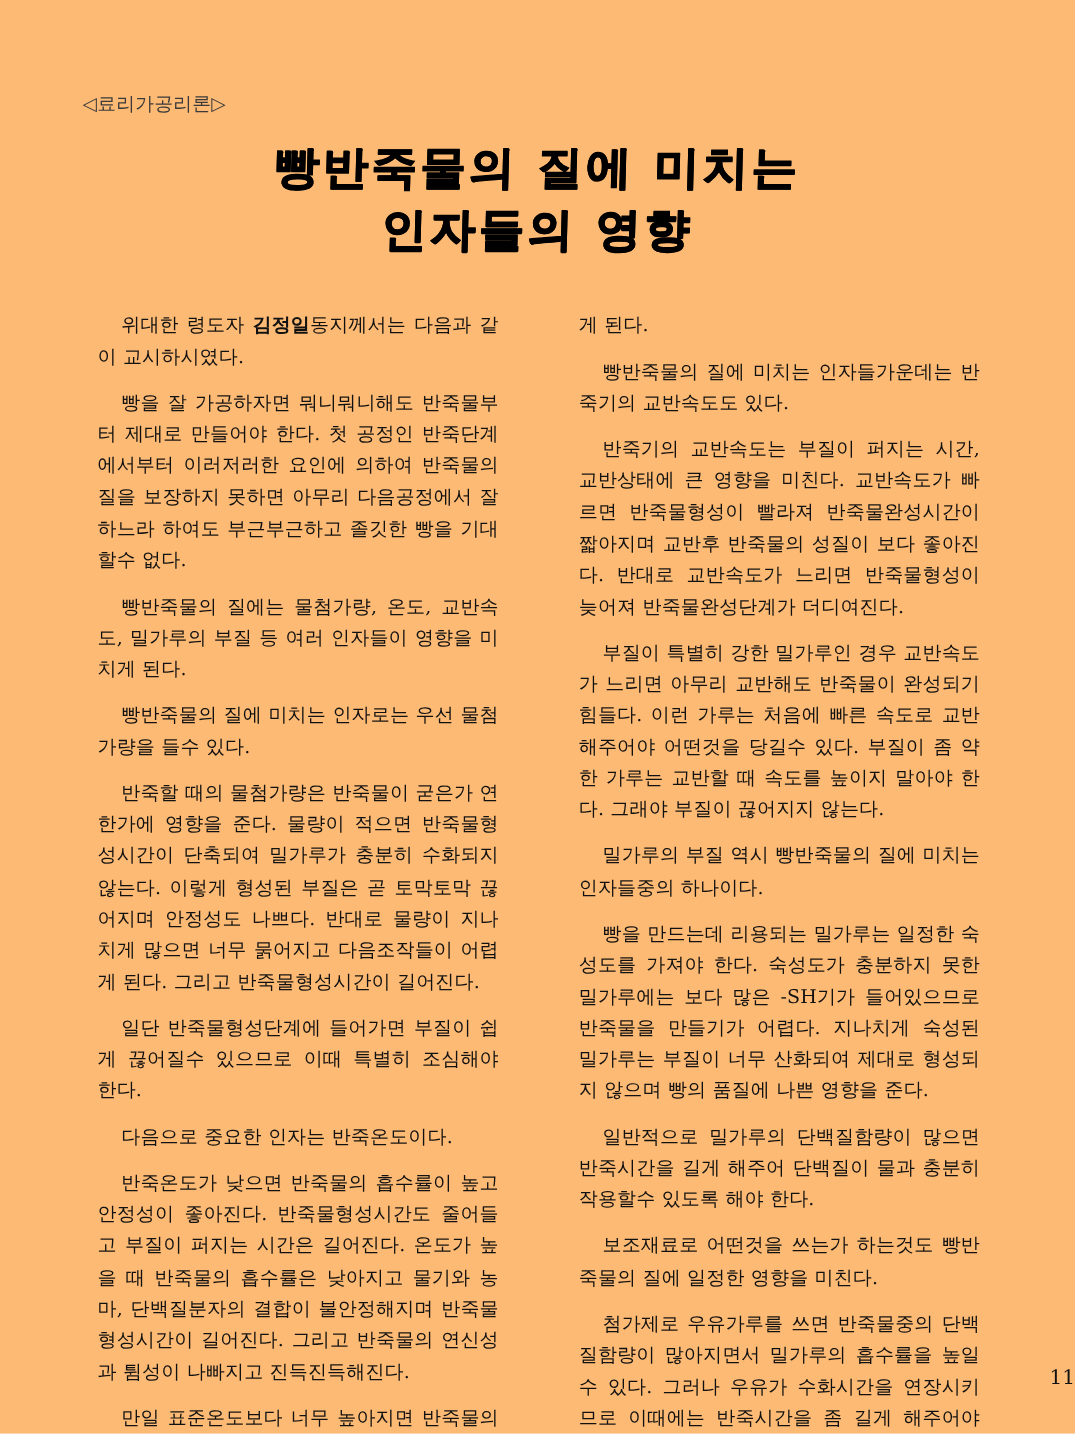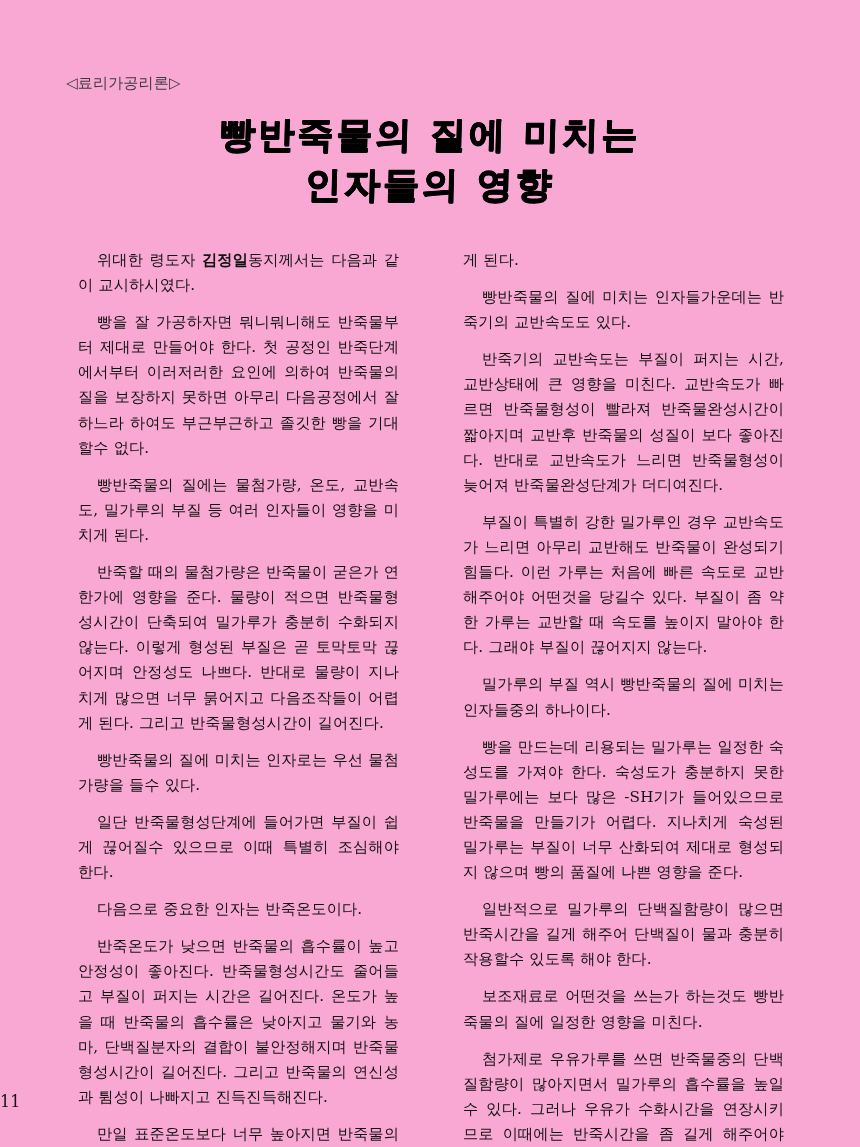--- a/index.html
+++ b/index.html
@@ -12,21 +12,21 @@
   body {
     font-family: "DejaVu Serif", "Liberation Serif", serif;
     color: #111111;
   }
 
   #page {
     position: relative;
     width: 860px;
     height: 1147px;
     margin: 0 auto;
-    background: #f9a8d4;
+    background: #fdba74;
     box-sizing: border-box;
     overflow: hidden;
   }
 
   
   .running-head {
     position: absolute;
     top: 74px;
     left: 66px;
     font-family: "DejaVu Sans", "Liberation Sans", sans-serif;
@@ -109,21 +109,21 @@
     letter-spacing: 4px;
     color: #111111;
   }
 
   
   .folio {
     position: absolute;
     bottom: 36px;
     left: 0;
     width: 860px;
-    text-align: left;
+    text-align: right;
     font-size: 16px;
     color: #111111;
   }
 </style>
 </head>
 <body>
 
 <div id="page">
 
   <div class="running-head">◁료리가공리론▷</div>
@@ -137,23 +137,23 @@
 
     <div class="column">
 
       <p class="para"><span>위대한 령도자 </span><strong class="name">김정일</strong><span>동지께서는 다음과 같이 교시하시였다.</span></p>
 
 
       <p class="para">빵을 잘 가공하자면 뭐니뭐니해도 반죽물부터 제대로 만들어야 한다. 첫 공정인 반죽단계에서부터 이러저러한 요인에 의하여 반죽물의 질을 보장하지 못하면 아무리 다음공정에서 잘하느라 하여도 부근부근하고 졸깃한 빵을 기대할수 없다.</p>
 
       <p class="para">빵반죽물의 질에는 물첨가량, 온도, 교반속도, 밀가루의 부질 등 여러 인자들이 영향을 미치게 된다.</p>
 
+      <p class="para">빵반죽물의 질에 미치는 인자로는 우선 물첨가량을 들수 있다.</p>
+
       <p class="para">반죽할 때의 물첨가량은 반죽물이 굳은가 연한가에 영향을 준다. 물량이 적으면 반죽물형성시간이 단축되여 밀가루가 충분히 수화되지 않는다. 이렇게 형성된 부질은 곧 토막토막 끊어지며 안정성도 나쁘다. 반대로 물량이 지나치게 많으면 너무 묽어지고 다음조작들이 어렵게 된다. 그리고 반죽물형성시간이 길어진다.</p>
-
-      <p class="para">빵반죽물의 질에 미치는 인자로는 우선 물첨가량을 들수 있다.</p>
 
       <p class="para">일단 반죽물형성단계에 들어가면 부질이 쉽게 끊어질수 있으므로 이때 특별히 조심해야 한다.</p>
 
       <p class="para">다음으로 중요한 인자는 반죽온도이다.</p>
 
       <p class="para">반죽온도가 낮으면 반죽물의 흡수률이 높고 안정성이 좋아진다. 반죽물형성시간도 줄어들고 부질이 퍼지는 시간은 길어진다. 온도가 높을 때 반죽물의 흡수률은 낮아지고 물기와 농마, 단백질분자의 결합이 불안정해지며 반죽물형성시간이 길어진다. 그리고 반죽물의 연신성과 튐성이 나빠지고 진득진득해진다.</p>
 
       <p class="para">만일 표준온도보다 너무 높아지면 반죽물의 연신성과 튐성이 없어지고 형성된 반죽물이 잘 퍼지지 않으며 질쩍해지고 빵의 질이 낮아지</p>
 
     </div>

